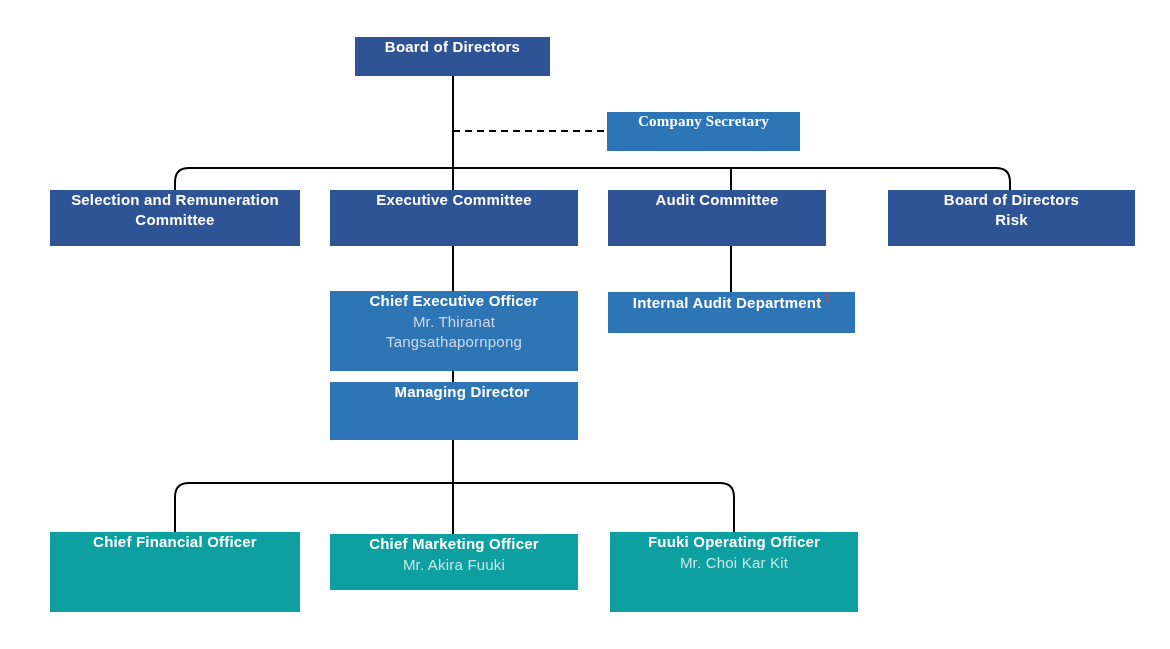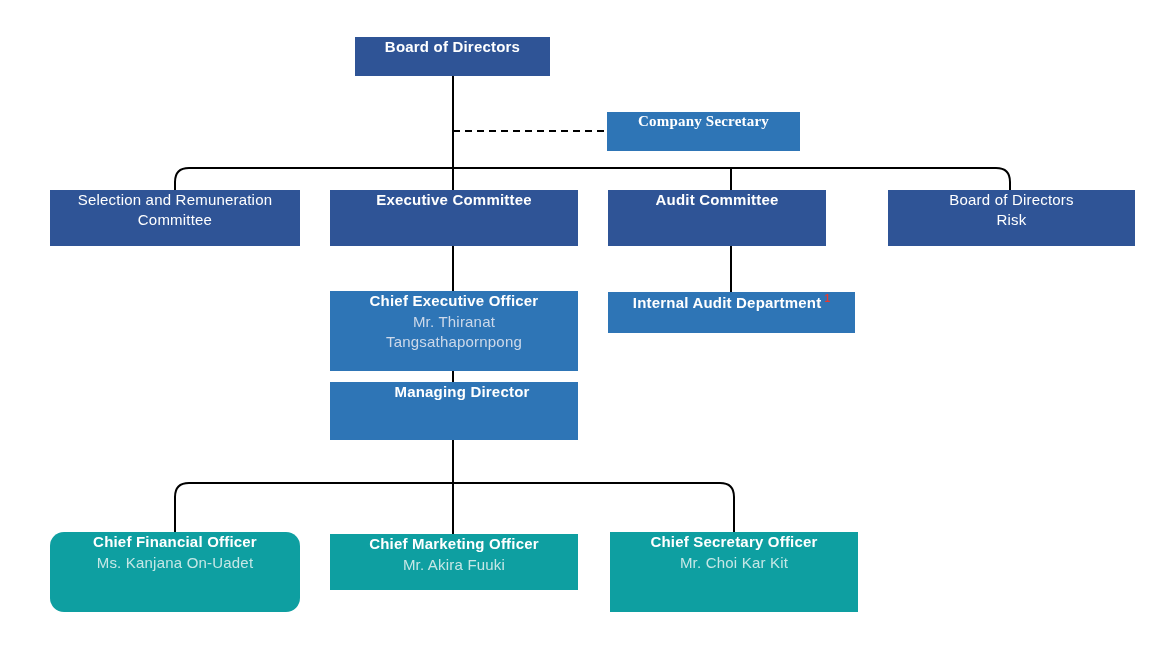--- a/index.html
+++ b/index.html
@@ -49,42 +49,42 @@
     text-align:center;
     font-size:15px;
     line-height:1.32;
     letter-spacing:.2px;
     box-sizing:border-box;
   }
   .dark{background:var(--dark-blue);}
   .mid{background:var(--medium-blue);}
   .teal{background:var(--teal);}
   .title{font-weight:700;color:var(--title-text);display:block;}
-  .tline{display:block;font-weight:400;color:var(--title-text);}
+  .tline{display:block;font-weight:700;color:var(--title-text);}
   .name{display:block;font-weight:400;margin-top:1px;}
   .dark .name,.mid .name{color:var(--name-text-blue);}
   .teal .name{color:var(--name-text-teal);}
   .tline:empty,.name:empty{display:none;}
   sup.fn{
     color:var(--superscript-red);
     font-size:10px;
     font-weight:700;
     margin-left:3px;
   }
   
   #n-board{left:355px;top:37px;width:195px;height:39px;}
   #n-company-secretary{left:607px;top:112px;width:193px;height:39px;font-family:Liberation Serif, serif;}
   #n-selection{left:50px;top:190px;width:250px;height:56px;}
   #n-executive{left:330px;top:190px;width:248px;height:56px;}
   #n-audit{left:608px;top:190px;width:218px;height:56px;}
   #n-board-risk{left:888px;top:190px;width:247px;height:56px;}
   #n-ceo{left:330px;top:291px;width:248px;height:80px;padding:0 34px;}
   #n-internal-audit{left:608px;top:292px;width:247px;height:41px;}
   #n-managing-director{left:330px;top:382px;width:248px;height:58px;padding-left:16px;}
-  #n-cfo{left:50px;top:532px;width:250px;height:80px;border-radius:14px;}
+  #n-cfo{left:50px;top:532px;width:250px;height:80px;}
   #n-cmo{left:330px;top:534px;width:248px;height:56px;}
   #n-coo{left:610px;top:532px;width:248px;height:80px;}
 </style>
 </head>
 <body>
 
 <div class="canvas">
 
   <svg class="connector-layer" viewBox="0 0 1170 649" xmlns="http://www.w3.org/2000/svg">
     <path d="M453,76 L453,190"></path>
@@ -132,26 +132,25 @@
   <div class="node mid" id="n-internal-audit">
     <span class="title"><span>Internal Audit Department</span><sup class="fn">1</sup></span>
   </div>
 
   <div class="node mid" id="n-managing-director">
     <span class="title">Managing Director</span>
   </div>
 
   <div class="node teal" id="n-cfo">
     <span class="title">Chief Financial Officer</span>
-    <span class="name">Ms. Kanjana On-Uadet</span>
   </div>
 
   <div class="node teal" id="n-cmo">
     <span class="title">Chief Marketing Officer</span>
     <span class="name">Mr. Akira Fuuki</span>
   </div>
 
   <div class="node teal" id="n-coo">
-    <span class="title">Chief Secretary Officer</span>
+    <span class="title">Fuuki Operating Officer</span>
     <span class="name">Mr. Choi Kar Kit</span>
   </div>
 
 </div>
 
 </body></html>

